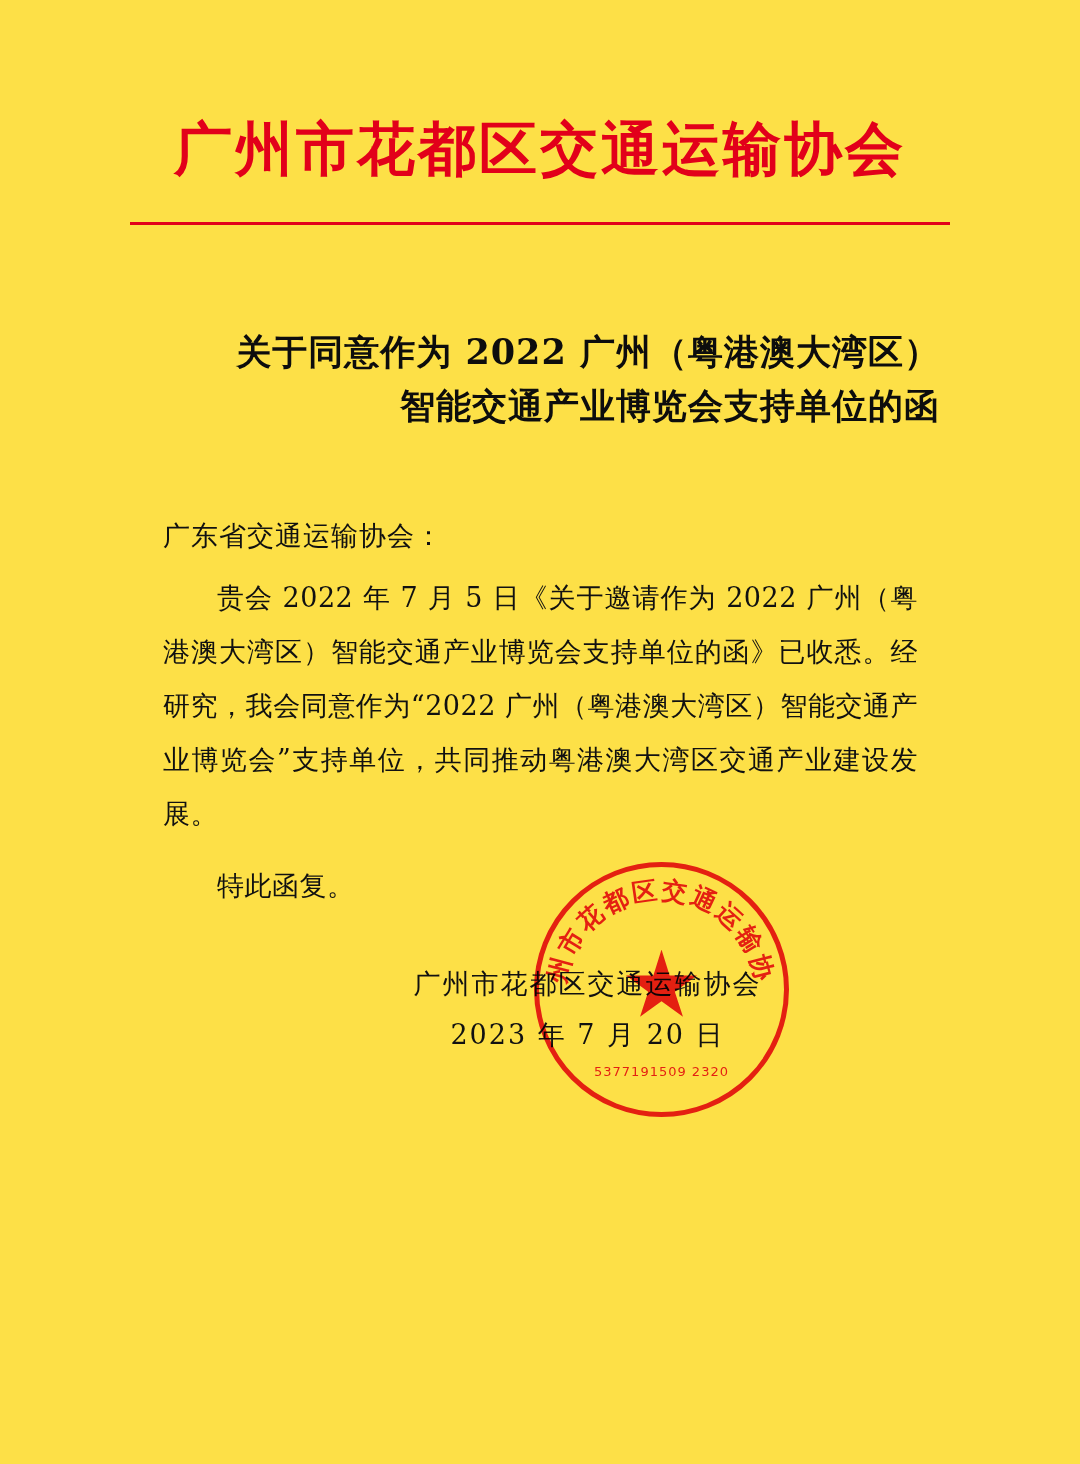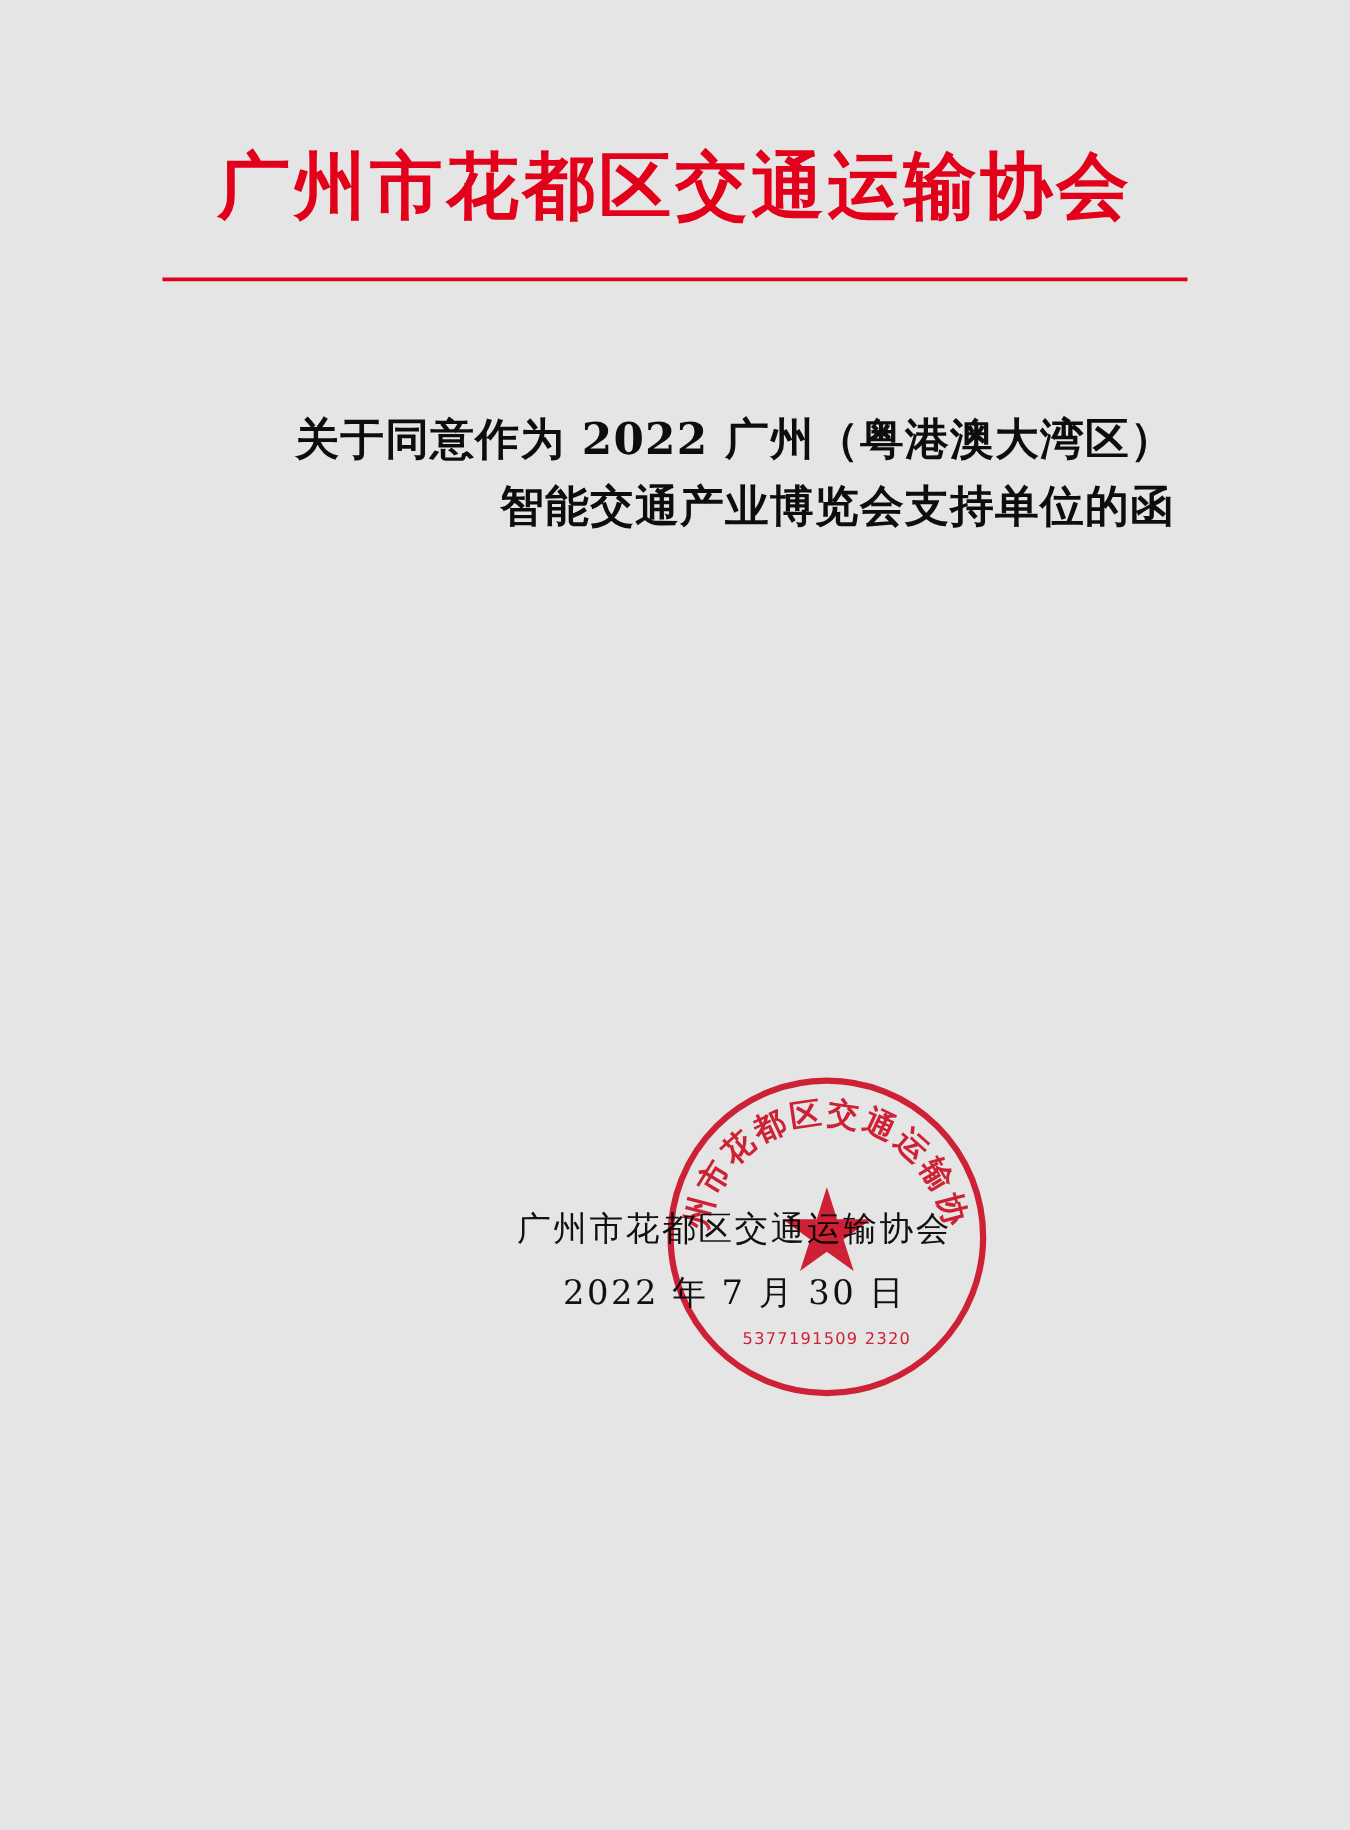--- a/index.html
+++ b/index.html
@@ -12,21 +12,21 @@
     height: 1464px;
     position: relative;
     font-family: "DejaVu Serif", "Liberation Serif", serif;
     color: #111111;
     overflow: hidden;
   }
 
   .page {
     position: absolute;
     inset: 0;
-    background: #e5e5e5;
+    background: #fde047;
   }
 
   
   .letterhead {
     position: absolute;
     top: 118px;
     left: 0;
     right: 0;
     text-align: center;
   }
@@ -163,24 +163,29 @@
   <div class="letterhead">
     <div class="letterhead-title">广州市花都区交通运输协会</div>
     <div class="letterhead-rule"></div>
   </div>
 
   <div class="doc-title">
     <span class="line">关于同意作为 2022 广州（粤港澳大湾区）</span>
     <span class="line">智能交通产业博览会支持单位的函</span>
   </div>
 
+  <div class="body-block">
+    <div class="addressee">广东省交通运输协会：</div>
+    <p class="para">贵会 2022 年 7 月 5 日《关于邀请作为 2022 广州（粤港澳大湾区）智能交通产业博览会支持单位的函》已收悉。经研究，我会同意作为“2022 广州（粤港澳大湾区）智能交通产业博览会”支持单位，共同推动粤港澳大湾区交通产业建设发展。</p>
+    <p class="para">特此函复。</p>
+  </div>
 
   <div class="signature">
     <div class="sig-org">广州市花都区交通运输协会</div>
-    <div class="sig-date">2022 年 7 月 30 日</div>
+    <div class="sig-date">2023 年 7 月 20 日</div>
   </div>
 
   <div class="seal">
     <svg class="seal-arc" viewBox="0 0 245 245">
       <defs>
         <path id="arcTop" d="M 26 128 A 96 96 0 0 1 218 128"></path>
       </defs>
       <text>
         <textPath href="#arcTop" startOffset="50%" text-anchor="middle">广州市花都区交通运输协会</textPath>
       </text>

